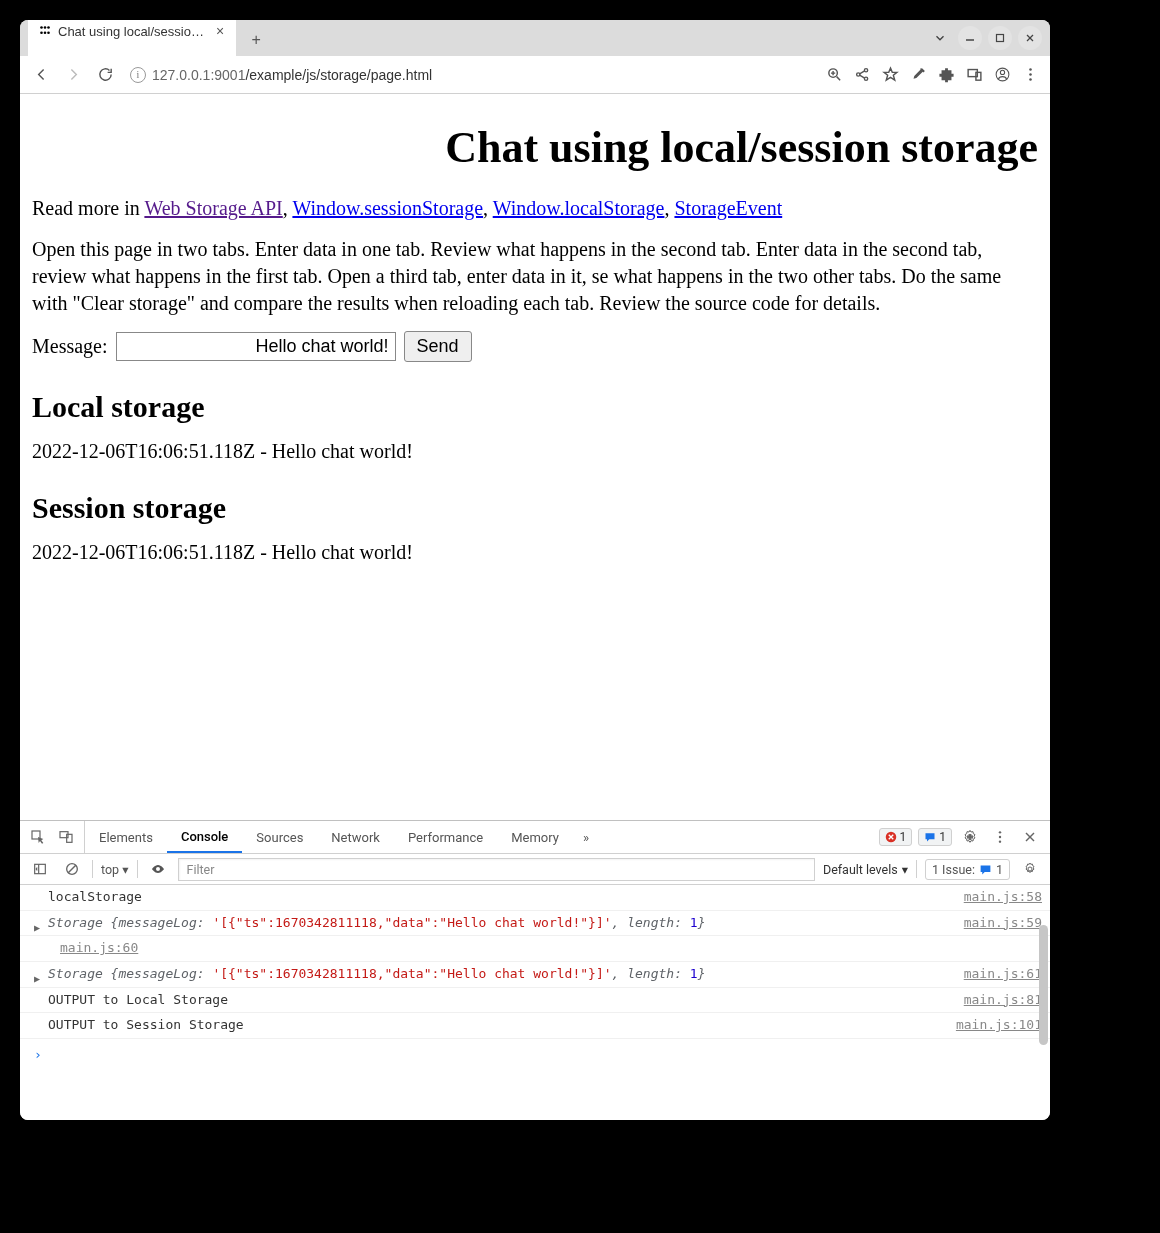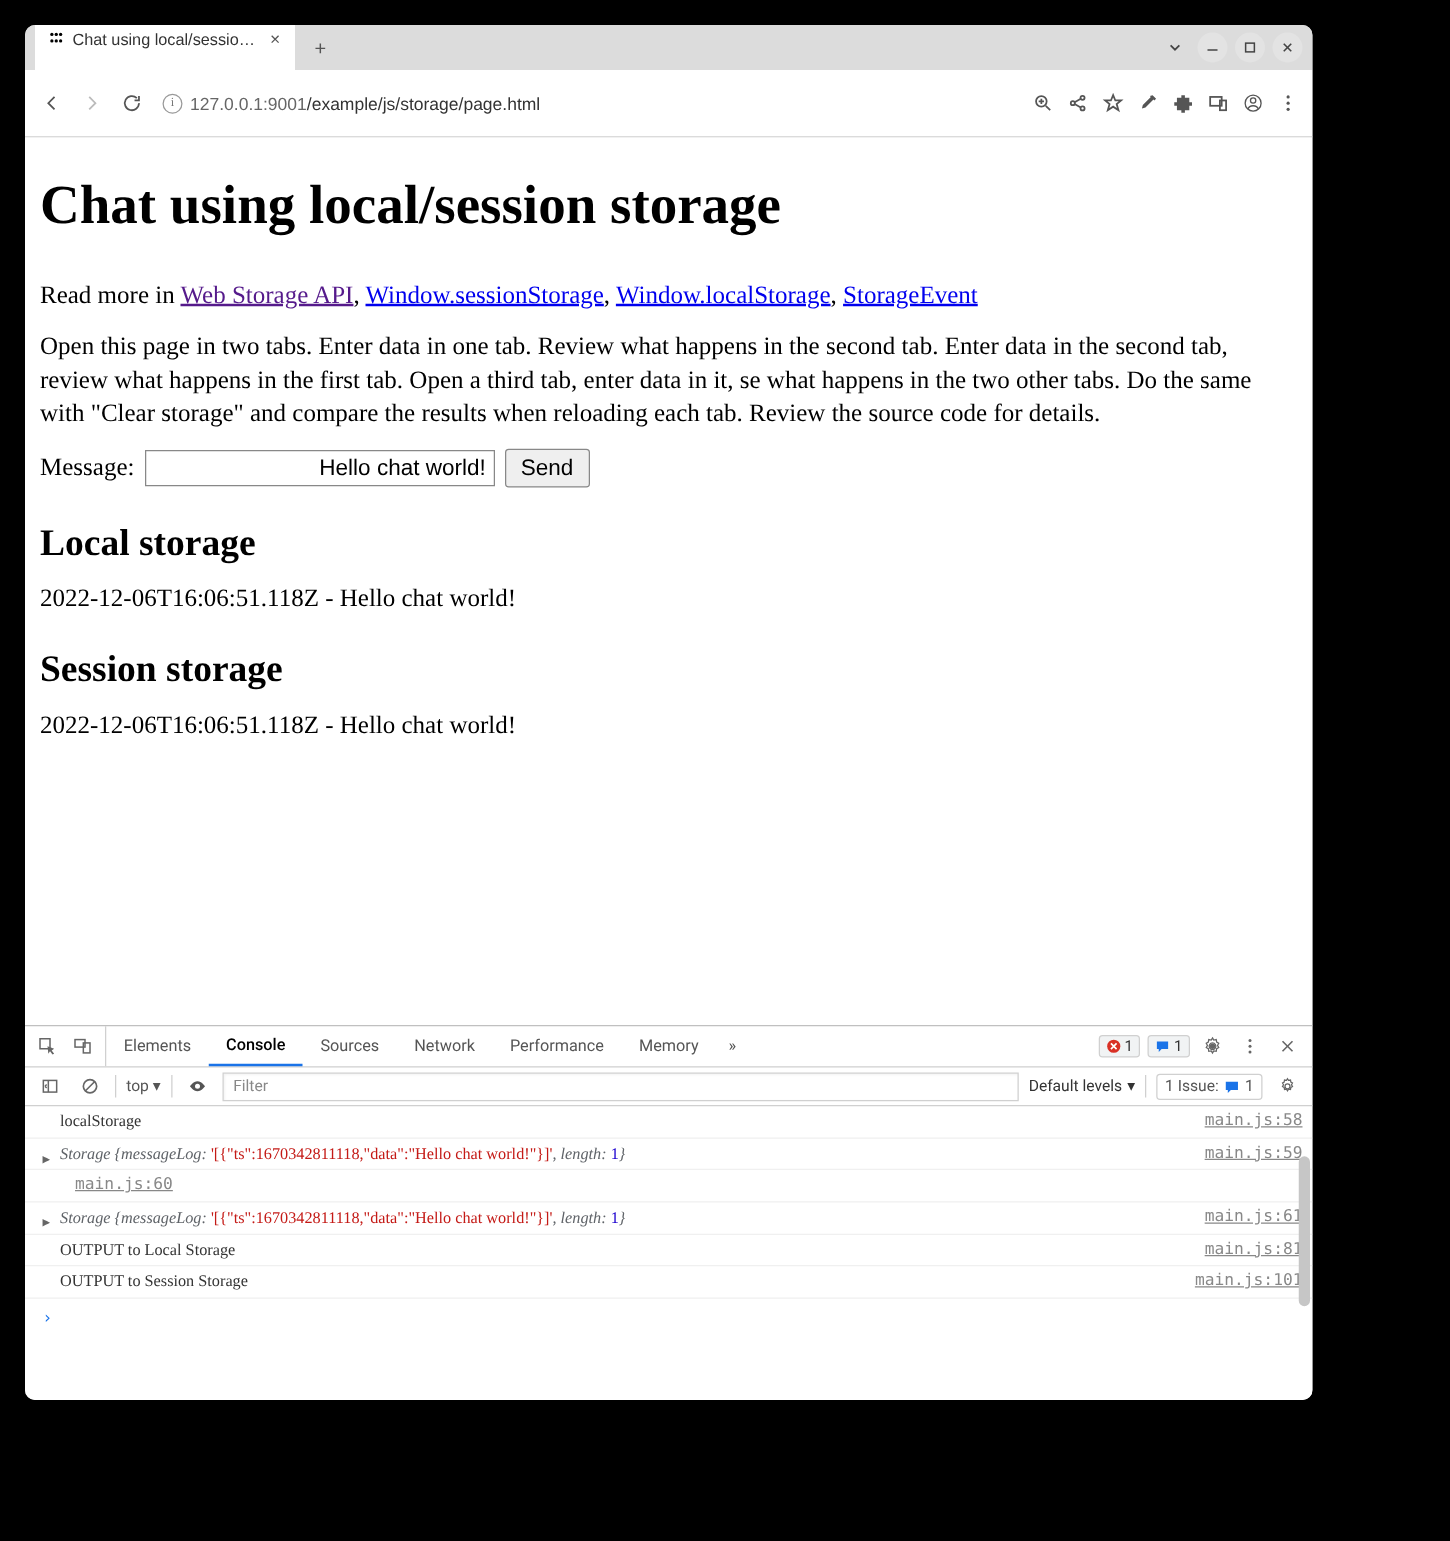--- a/index.html
+++ b/index.html
@@ -85,21 +85,21 @@
     display: flex;
     align-items: center;
     justify-content: center;
     color: #444;
   }
   .wc svg { width: 12px; height: 12px; }
   .wc-down svg { width: 14px; height: 14px; }
 
   
   .toolbar {
-    height: 54px;
+    height: 38px;
     background: #ffffff;
     border-bottom: 1px solid #d0d0d0;
     display: flex;
     align-items: center;
     padding: 0 6px;
     gap: 2px;
   }
   .tb-icon {
     width: 30px;
     height: 30px;
@@ -149,21 +149,22 @@
     flex: 1;
     background: #ffffff;
     overflow: hidden;
     padding: 16px 12px 12px 12px;
     font-family: "Times New Roman", Times, serif;
     color: #000;
   }
   .page h1 {
     font-size: 44px;
     font-weight: bold;
-    margin: 12px 0 34px 0;
+    margin: 12px 0 22px 0;
+    text-align: right;
   }
   .page p {
     font-size: 20px;
     line-height: 1.35;
     margin: 14px 0;
   }
   .page a {
     color: #0000ee;
     text-decoration: underline;
   }
@@ -318,21 +319,21 @@
     font-size: 13px;
     line-height: 1.9;
     position: relative;
   }
   .console-row {
     display: flex;
     padding: 0 8px 0 28px;
     border-bottom: 1px solid #f0f0f0;
     position: relative;
   }
-  .console-row .content { flex: 1; min-width: 0; font-family: Liberation Serif, serif; }
+  .console-row .content { flex: 1; min-width: 0; }
   .console-row .src {
     color: #888;
     text-decoration: underline;
     white-space: nowrap;
     padding-left: 12px;
   }
   .js-italic { font-style: italic; color: #5f6368; }
   .js-str { color: #c41a16; }
   .js-num { color: #1c00cf; }
   .expand-tri {

